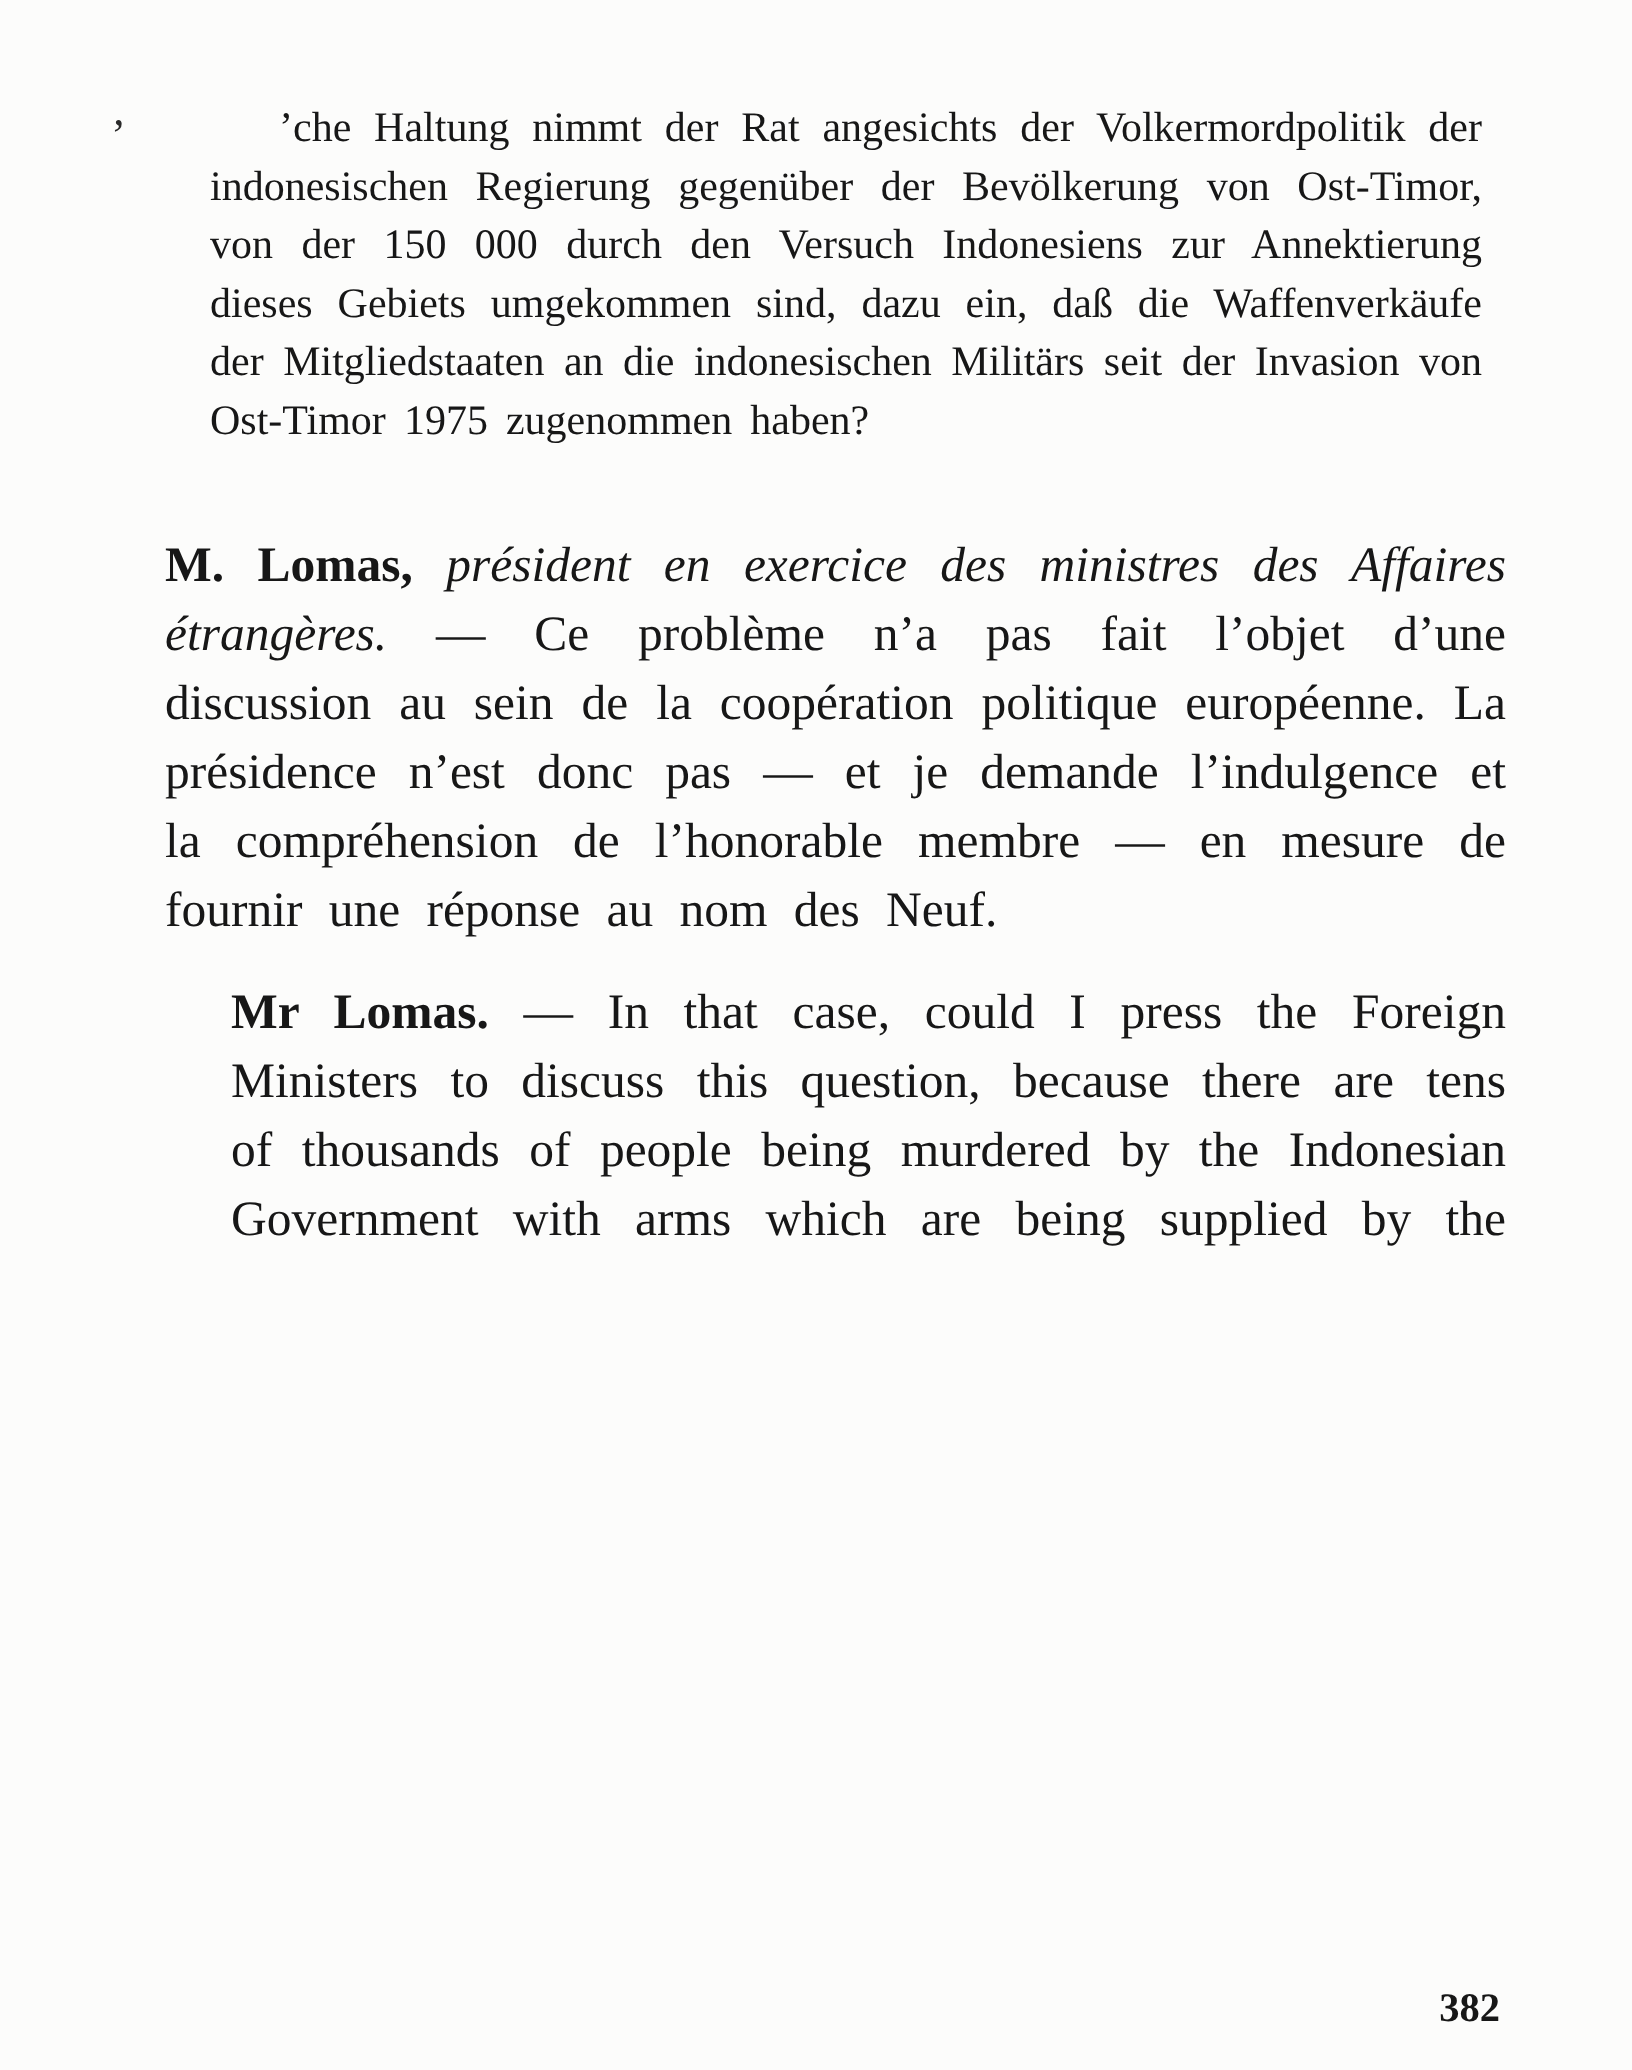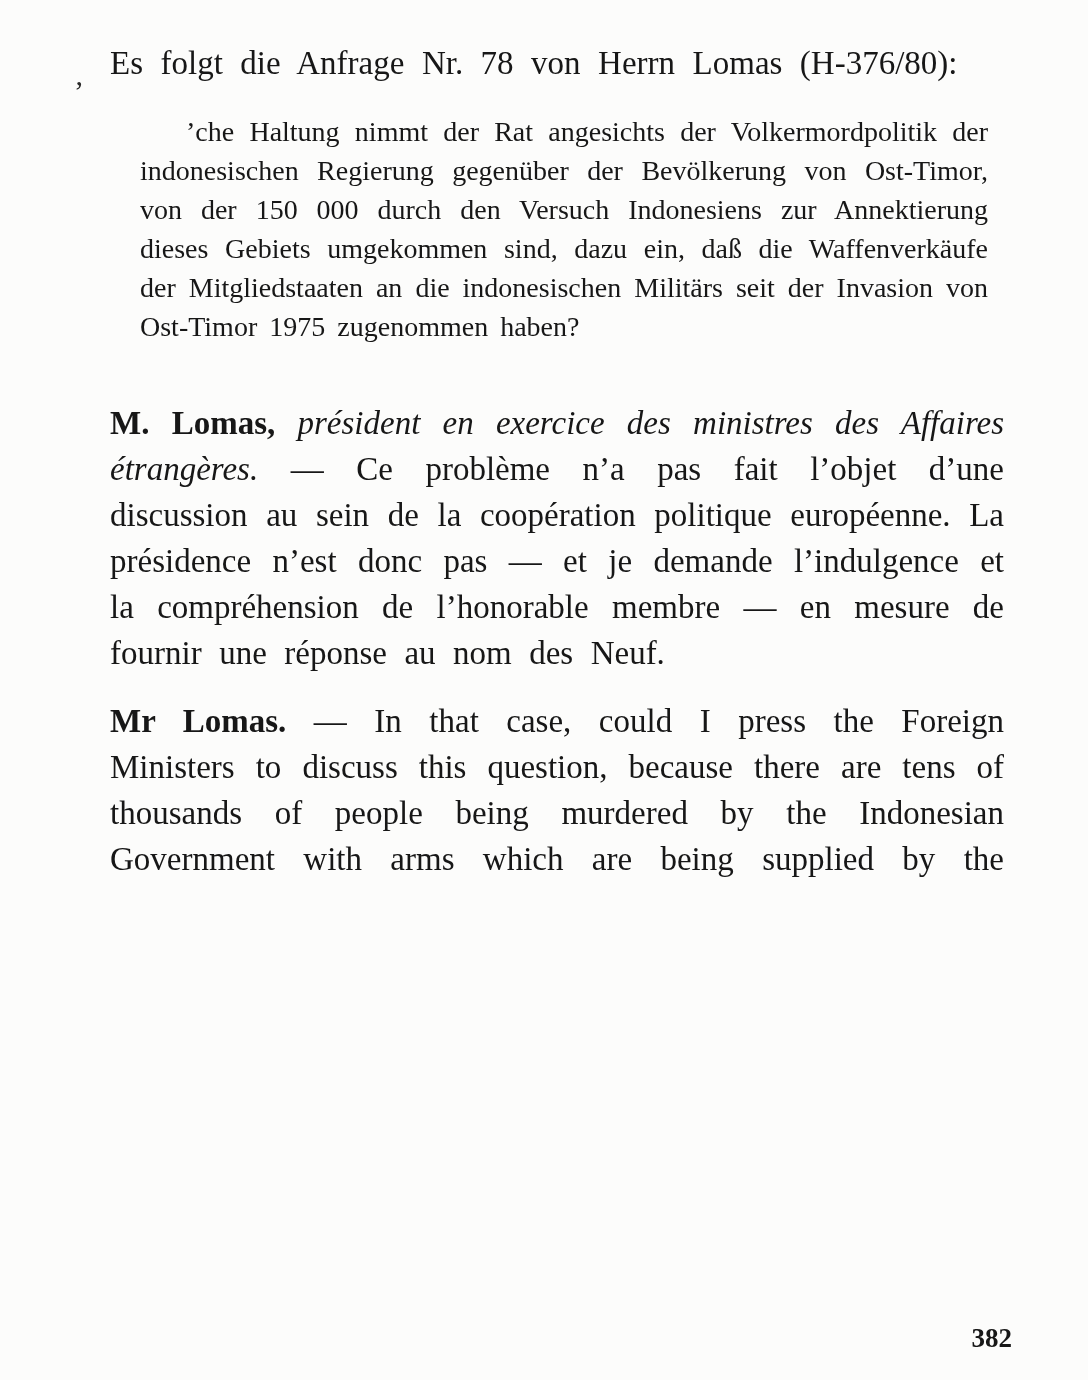--- a/index.html
+++ b/index.html
@@ -33,48 +33,45 @@
   .italic { font-style: italic; }
   .quote {
     margin: 26px 16px 0 30px;
     font-size: 28px;
     line-height: 39px;
     text-align: justify;
     text-indent: 46px;
     word-spacing: 0.18em;
   }
   .gap-thorn { margin-top: 54px; }
-  .gap-lomas { margin-top: 64px; }
+  .gap-lomas { margin-top: 64px; margin-left: 44px; }
   .justify-last { text-align-last: justify; }
   .scan-mark {
     position: absolute;
     left: 74px;
     top: 74px;
     font-size: 30px;
     color: #2a2a2a;
   }
   .page-number {
     position: absolute;
-    right: 76px;
+    right: 88px;
     bottom: 26px;
     font-size: 27px;
     font-weight: bold;
   }
 </style>
 </head>
 <body>
 
 <div class="page">
 
   <div class="scan-mark">’</div>
 
 
-  <p class="para">
-    <span>Es folgt die Anfrage Nr. 78 von Herrn Lomas (H-376/80):</span>
-  </p>
 
   <blockquote class="quote">
     <span>’che Haltung nimmt der Rat angesichts der Volkermordpolitik der indonesischen Regierung gegenüber der Bevölkerung von Ost-Timor, von der 150 000 durch den Versuch Indonesiens zur Annektierung dieses Gebiets umgekommen sind, dazu ein, daß die Waffenverkäufe der Mitgliedstaaten an die indonesischen Militärs seit der Invasion von Ost-Timor 1975 zugenommen haben?</span>
   </blockquote>
 
   <p class="para gap-thorn">
     <span class="bold">M. Lomas,</span>
     <span class="italic">président en exercice des ministres des Affaires étrangères.</span>
     <span>— Ce problème n’a pas fait l’objet d’une discussion au sein de la coopération politique européenne. La présidence n’est donc pas — et je demande l’indulgence et la compréhension de l’honorable membre — en mesure de fournir une réponse au nom des Neuf.</span>
   </p>

